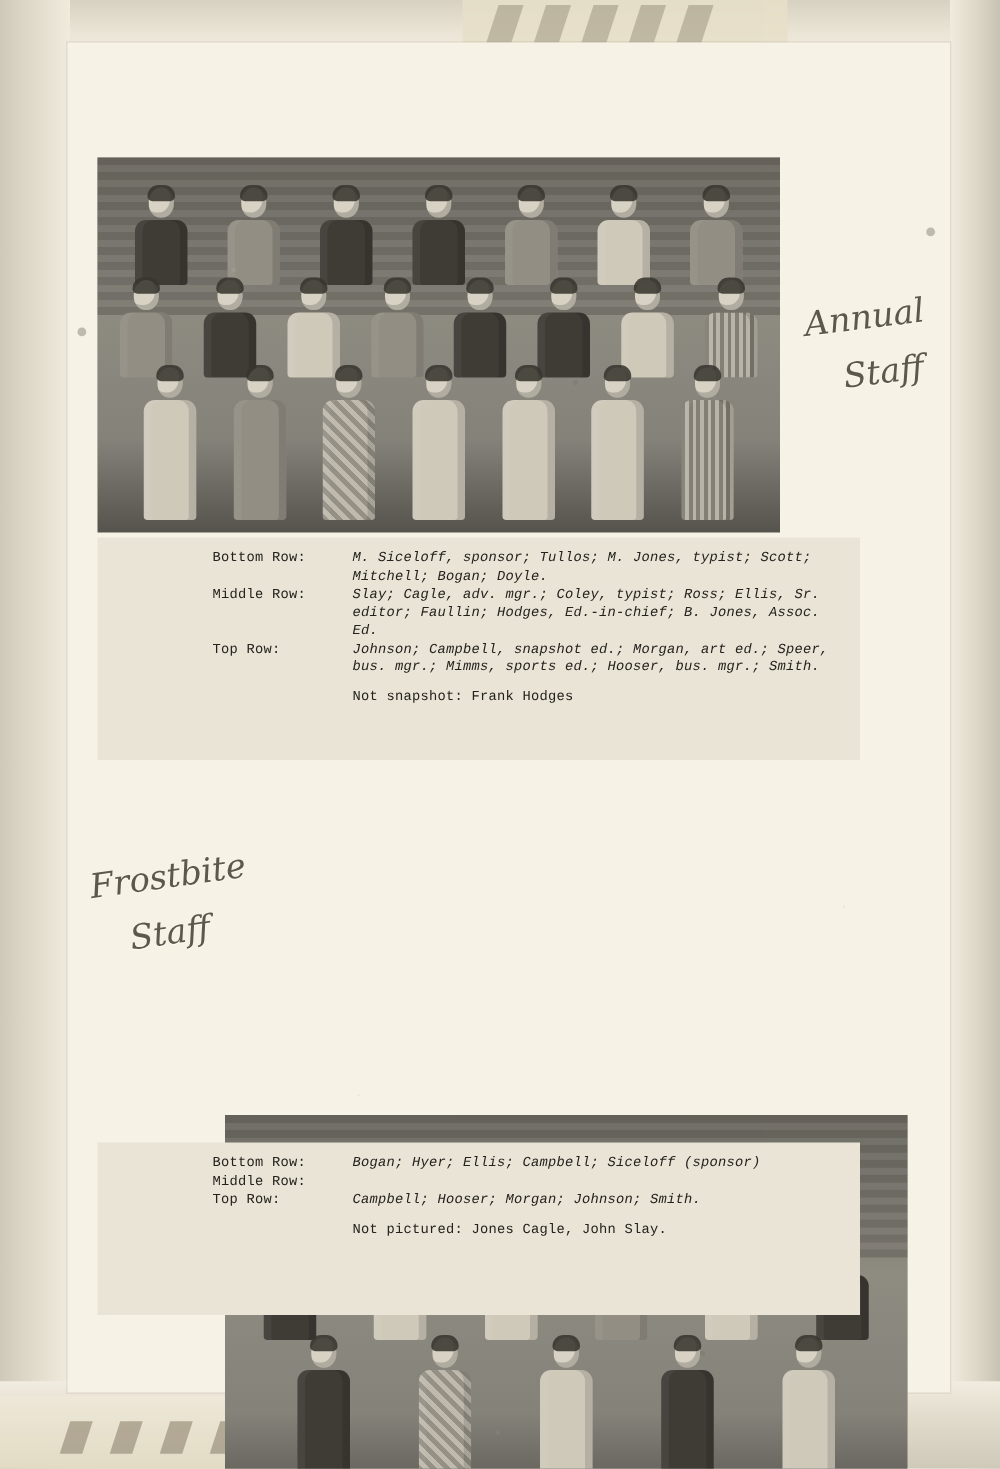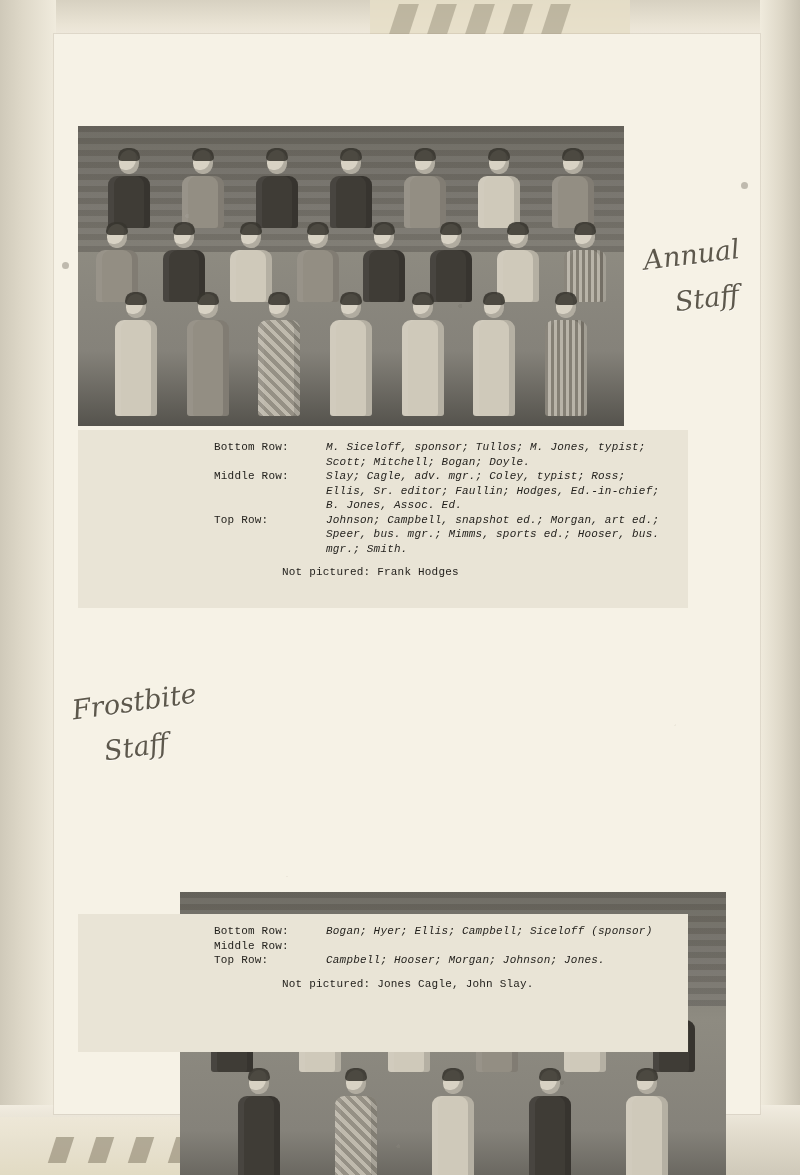--- a/index.html
+++ b/index.html
@@ -184,24 +184,23 @@
     letter-spacing: .2px;
     padding: 10px 0 10px 0;
   }
   .caprow {
     display: flex;
     align-items: flex-start;
   }
   .caplabel {
     width: 112px;
     flex: 0 0 112px;
-    padding-left: 120px;
+    padding-left: 92px;
     box-sizing: content-box;
     white-space: nowrap;
-    margin-left: 16px;
   }
   .captext {
     flex: 1;
     padding-right: 20px;
     font-style: italic;
   }
   .capnote {
     padding-left: 204px;
     margin-top: 9px;
   }
@@ -398,21 +397,21 @@
         <div class="captext">M. Siceloff, sponsor; Tullos; M. Jones, typist; Scott; Mitchell; Bogan; Doyle.</div>
       </div>
       <div class="caprow">
         <div class="caplabel">Middle Row:</div>
         <div class="captext">Slay; Cagle, adv. mgr.; Coley, typist; Ross; Ellis, Sr. editor; Faullin; Hodges, Ed.-in-chief; B. Jones, Assoc. Ed.</div>
       </div>
       <div class="caprow">
         <div class="caplabel">Top Row:</div>
         <div class="captext">Johnson; Campbell, snapshot ed.; Morgan, art ed.; Speer, bus. mgr.; Mimms, sports ed.; Hooser, bus. mgr.; Smith.</div>
       </div>
-      <div class="capnote">Not pictured:  Frank Hodges</div>
+      <div class="capnote">Not snapshot:  Frank Hodges</div>
     </div>
 
     <div class="block photo" style="left:126px; top:558px; width:546px; height:318px;">
       <div class="bg"></div>
       <div class="wall" style="height:36%;"></div>
       <div class="row" style="top:24px; height:80px; padding:0 26px;">
         <div class="person mid">
             <div class="hair"></div>
             <div class="head"></div>
             <div class="body"></div>
@@ -508,21 +507,21 @@
     <div class="caption" style="left:24px; top:880px; width:610px; height:118px;">
       <div class="caprow">
         <div class="caplabel">Bottom Row:</div>
         <div class="captext">Bogan; Hyer; Ellis; Campbell; Siceloff (sponsor)</div>
       </div>
       <div class="caprow">
         <div class="caplabel">Middle Row:</div>
       </div>
       <div class="caprow">
         <div class="caplabel">Top Row:</div>
-        <div class="captext">Campbell; Hooser; Morgan; Johnson; Jones.</div>
+        <div class="captext">Campbell; Hooser; Morgan; Johnson; Smith.</div>
       </div>
       <div class="capnote">Not pictured:  Jones Cagle, John Slay.</div>
     </div>
 
     <div class="hole" style="left:8px; top:228px;"></div>
     <div class="hole" style="right:12px; top:148px;"></div>
   </div>
 </div>
 
 </body></html>

